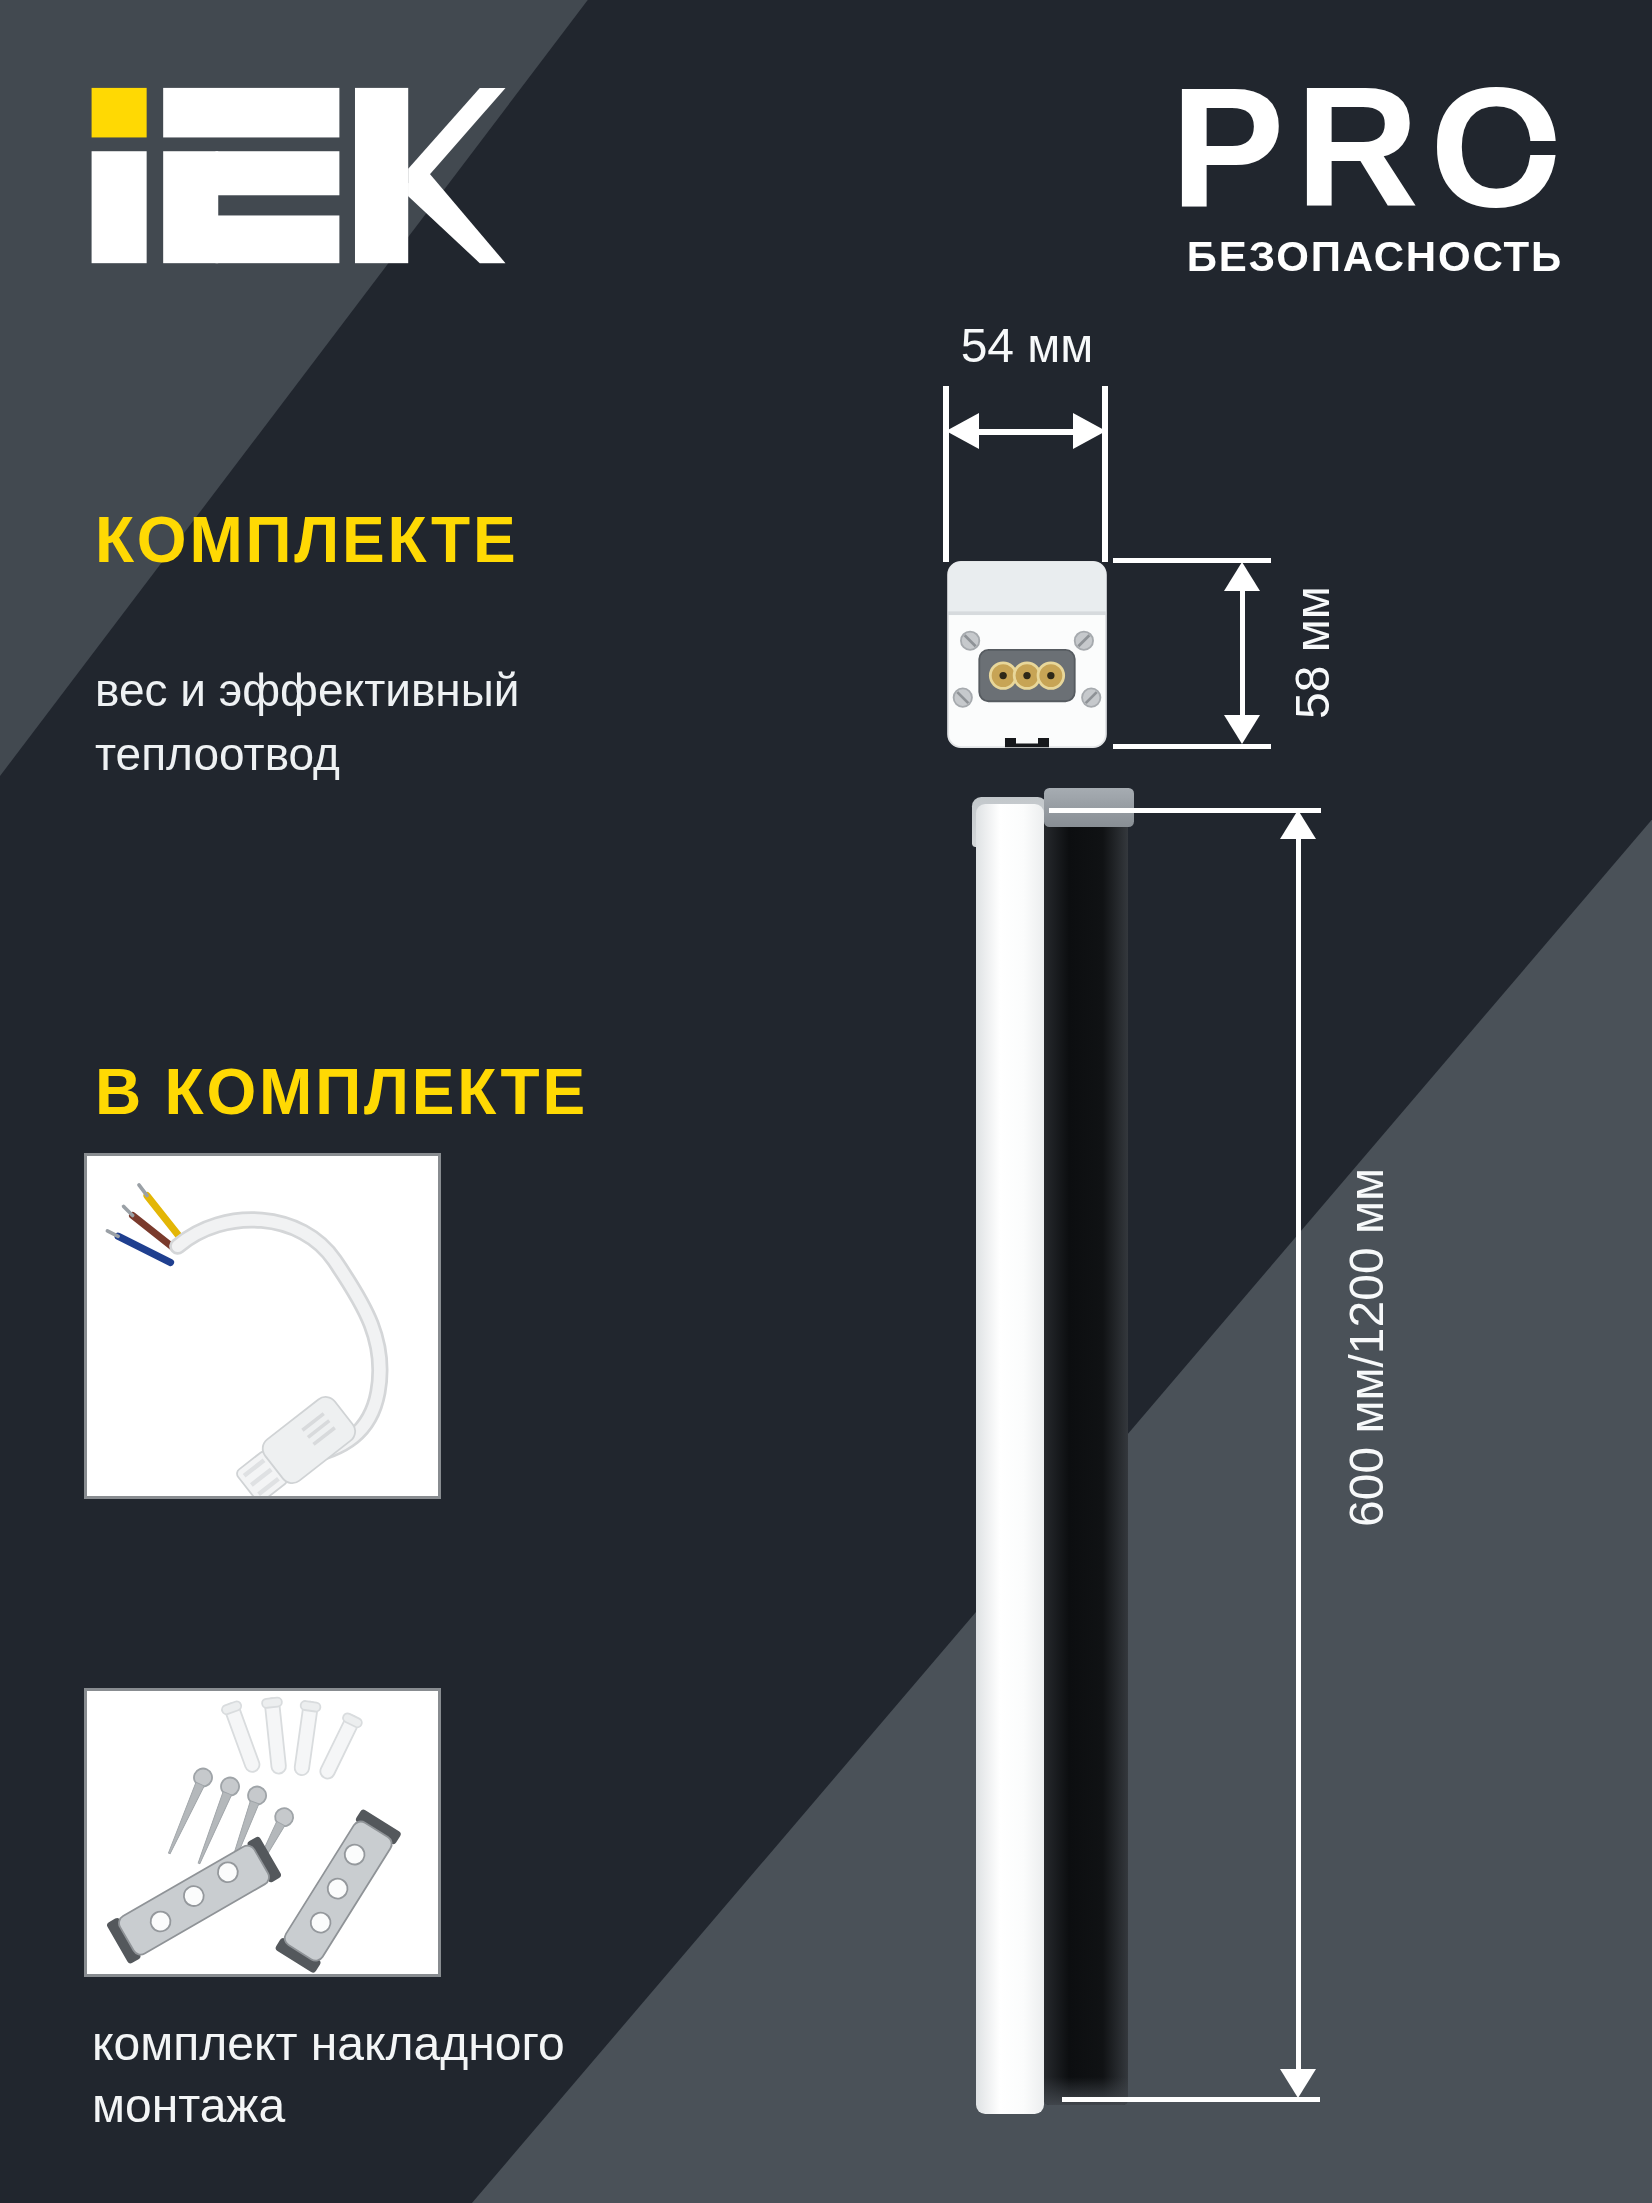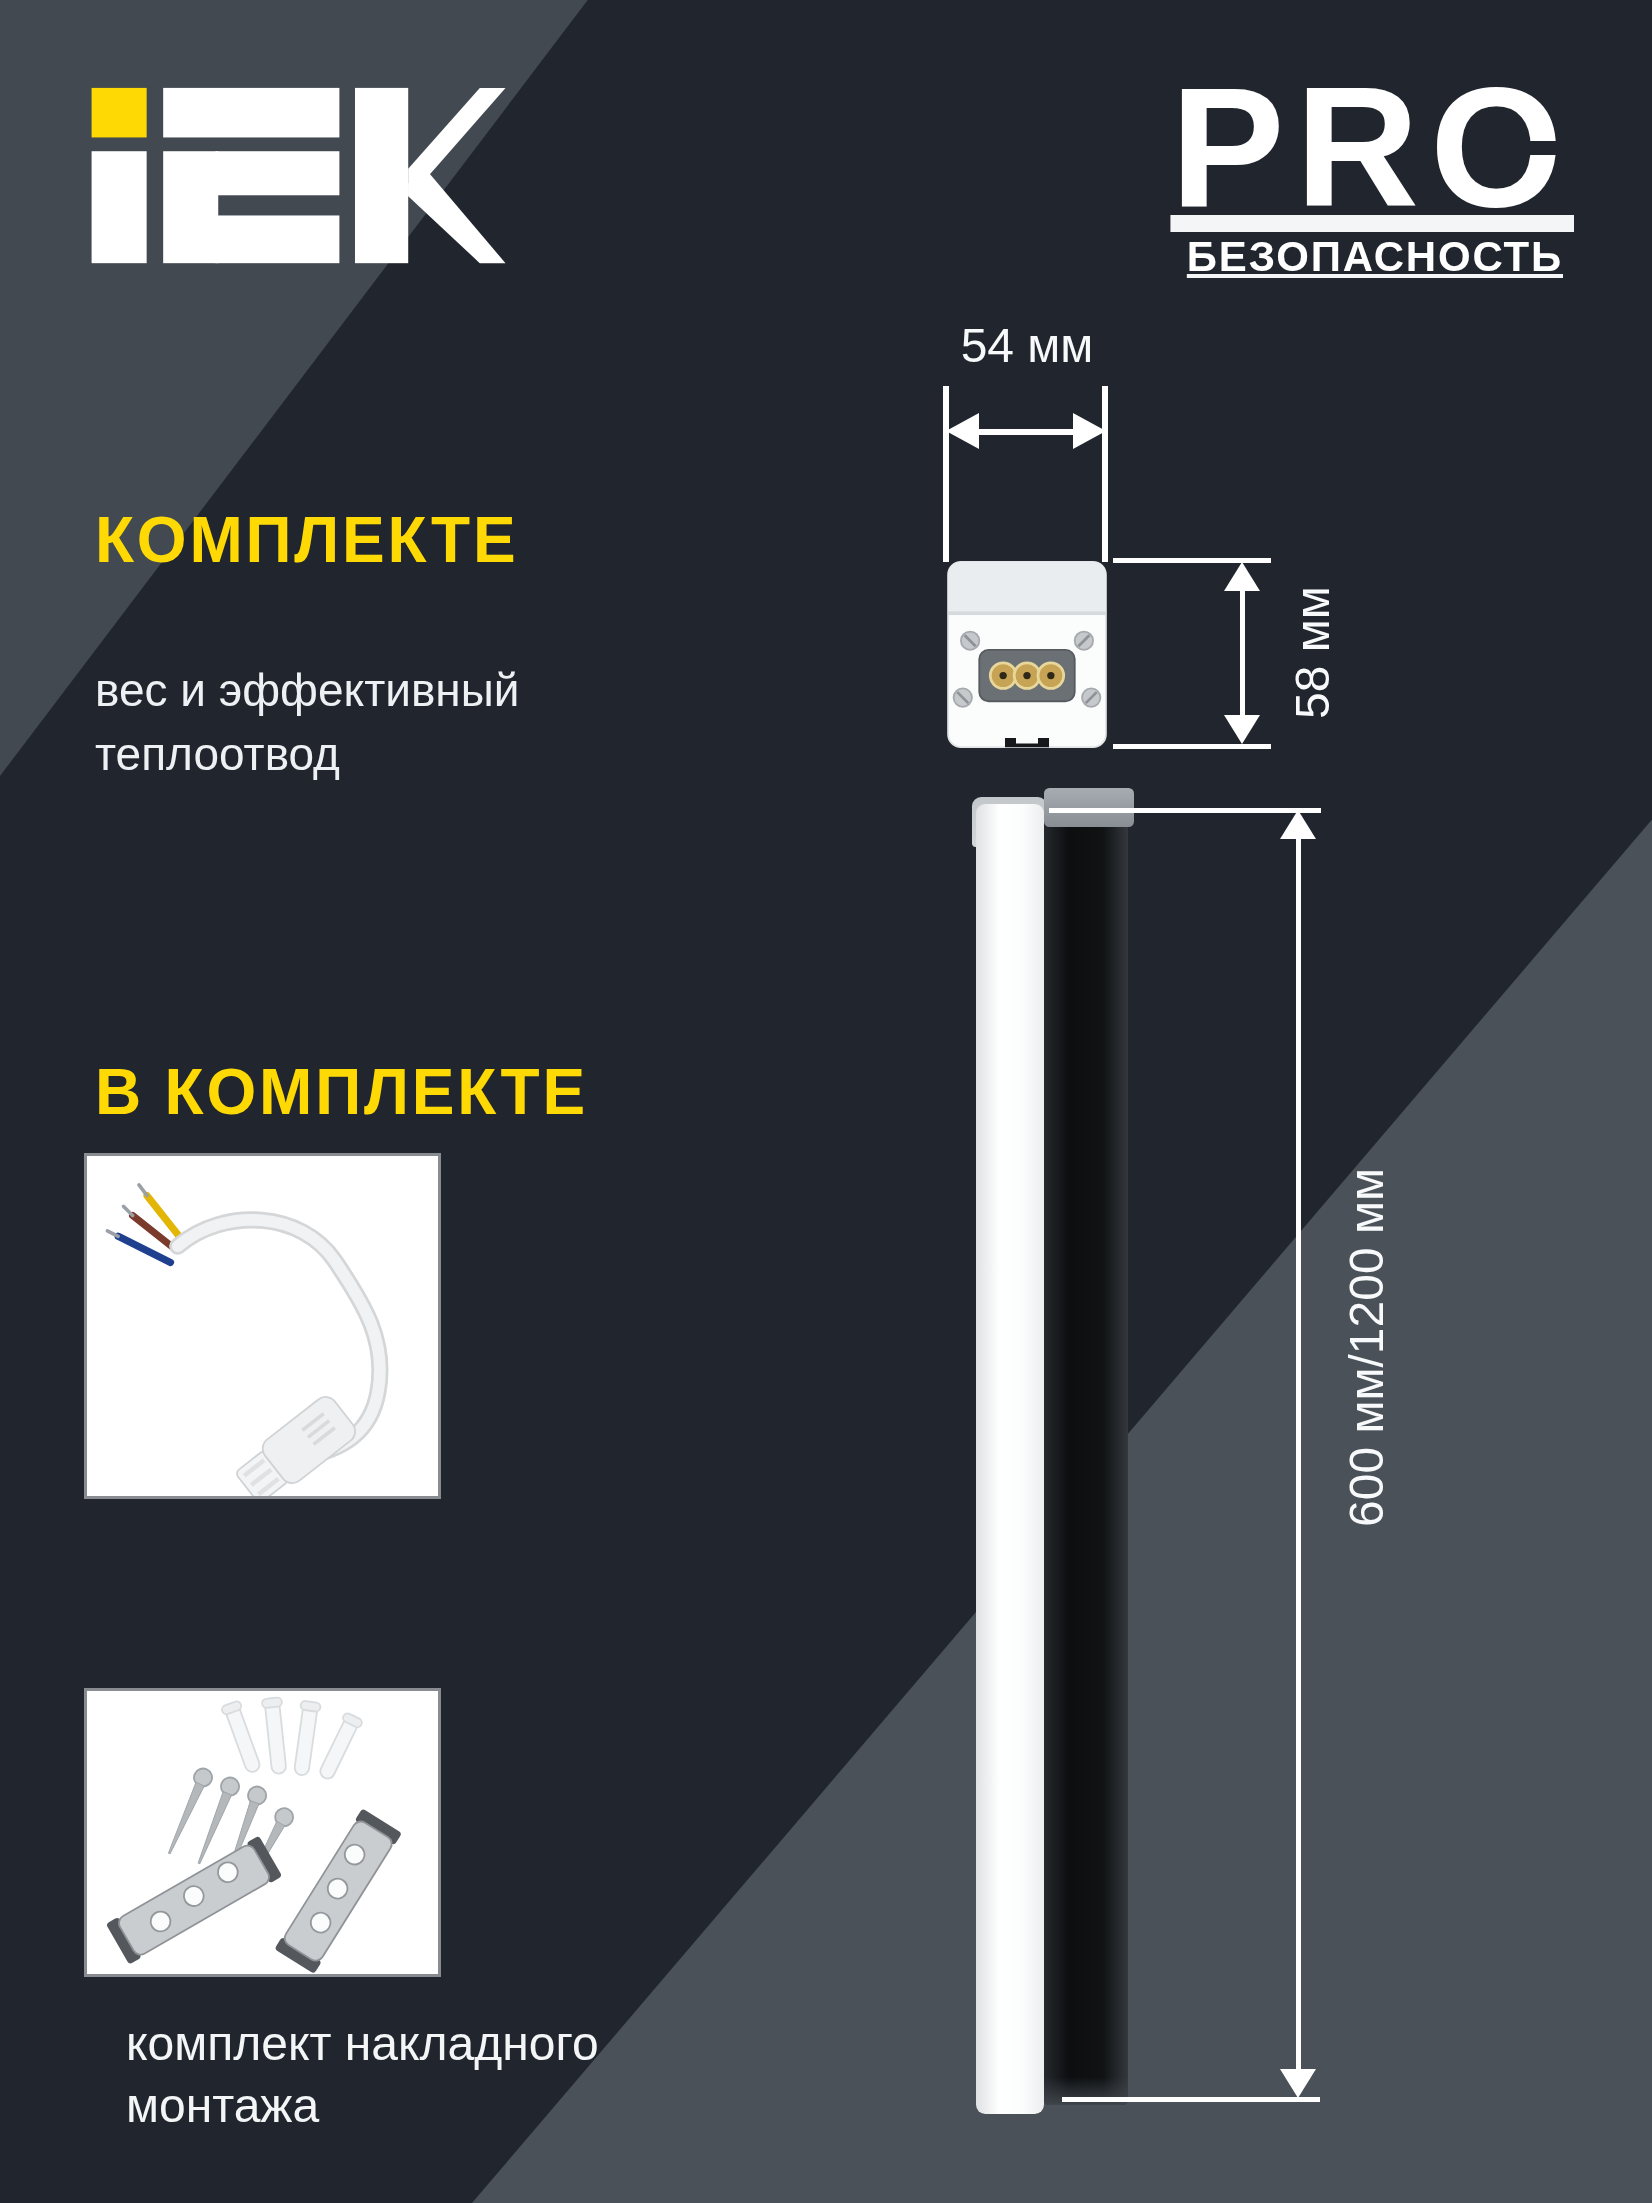--- a/index.html
+++ b/index.html
@@ -4,35 +4,35 @@
 <style>
   html,body{margin:0;padding:0;background:#14181d;}
   .canvas{
     position:relative;width:1653px;height:2204px;overflow:hidden;
     font-family:"Liberation Sans",sans-serif;color:#F3F5F6;
     background:#21262E;
   }
   .bg-svg{position:absolute;left:0;top:0;}
   
   .logo{position:absolute;left:87px;top:84px;}
-  .pro-block{position:absolute;left:1139px;top:73px;width:424px;text-align:right;text-decoration:underline;}
+  .pro-block{position:absolute;left:1139px;top:73px;width:424px;text-align:right;}
   .pro-line{position:relative;font-weight:bold;font-size:171px;line-height:147px;letter-spacing:11px;color:#FFFFFF;margin-right:-11px;}
   .pro-slit{position:absolute;right:-5.5px;top:68px;width:50px;height:13.8px;background:#21262E;}
   .pro-sub{margin-top:13px;font-weight:bold;font-size:42px;letter-spacing:1.8px;color:#FFFFFF;}
   
   .h-yellow{position:absolute;left:95px;color:#FFD903;font-weight:bold;font-size:64px;line-height:81px;letter-spacing:2.8px;white-space:nowrap;}
   .feature-title{top:500px;}
   .feature-body{position:absolute;left:95px;top:658px;font-size:46px;line-height:64px;color:#EEF1F3;white-space:nowrap;}
   .included-title{top:1052px;}
   .photo-box{position:absolute;left:84px;width:351px;background:#FFFFFF;border:3.7px solid #888C90;overflow:hidden;}
   .box-cable{top:1153px;height:340px;}
   .box-kit{top:1688px;height:283px;}
   .caption{position:absolute;left:92px;font-size:48px;line-height:62px;color:#F3F5F6;white-space:nowrap;}
   .caption-cable{top:1550px;}
-  .caption-kit{top:2013px;margin-left:34px;}
+  .caption-kit{top:2013px;}
   
   .dim-line{position:absolute;background:#FFFFFF;}
   .dim-label{position:absolute;font-size:48px;color:#F7F9FA;text-align:center;white-space:nowrap;}
   .rot{transform:rotate(-90deg);}
   .ah{position:absolute;width:0;height:0;}
   .ah-left {border-top:18.4px solid transparent;border-bottom:18.4px solid transparent;border-right:33px solid #fff;}
   .ah-right{border-top:18.4px solid transparent;border-bottom:18.4px solid transparent;border-left:33px solid #fff;}
   .ah-up   {border-left:18.4px solid transparent;border-right:18.4px solid transparent;border-bottom:29px solid #fff;}
   .ah-down {border-left:18.4px solid transparent;border-right:18.4px solid transparent;border-top:29px solid #fff;}
   

